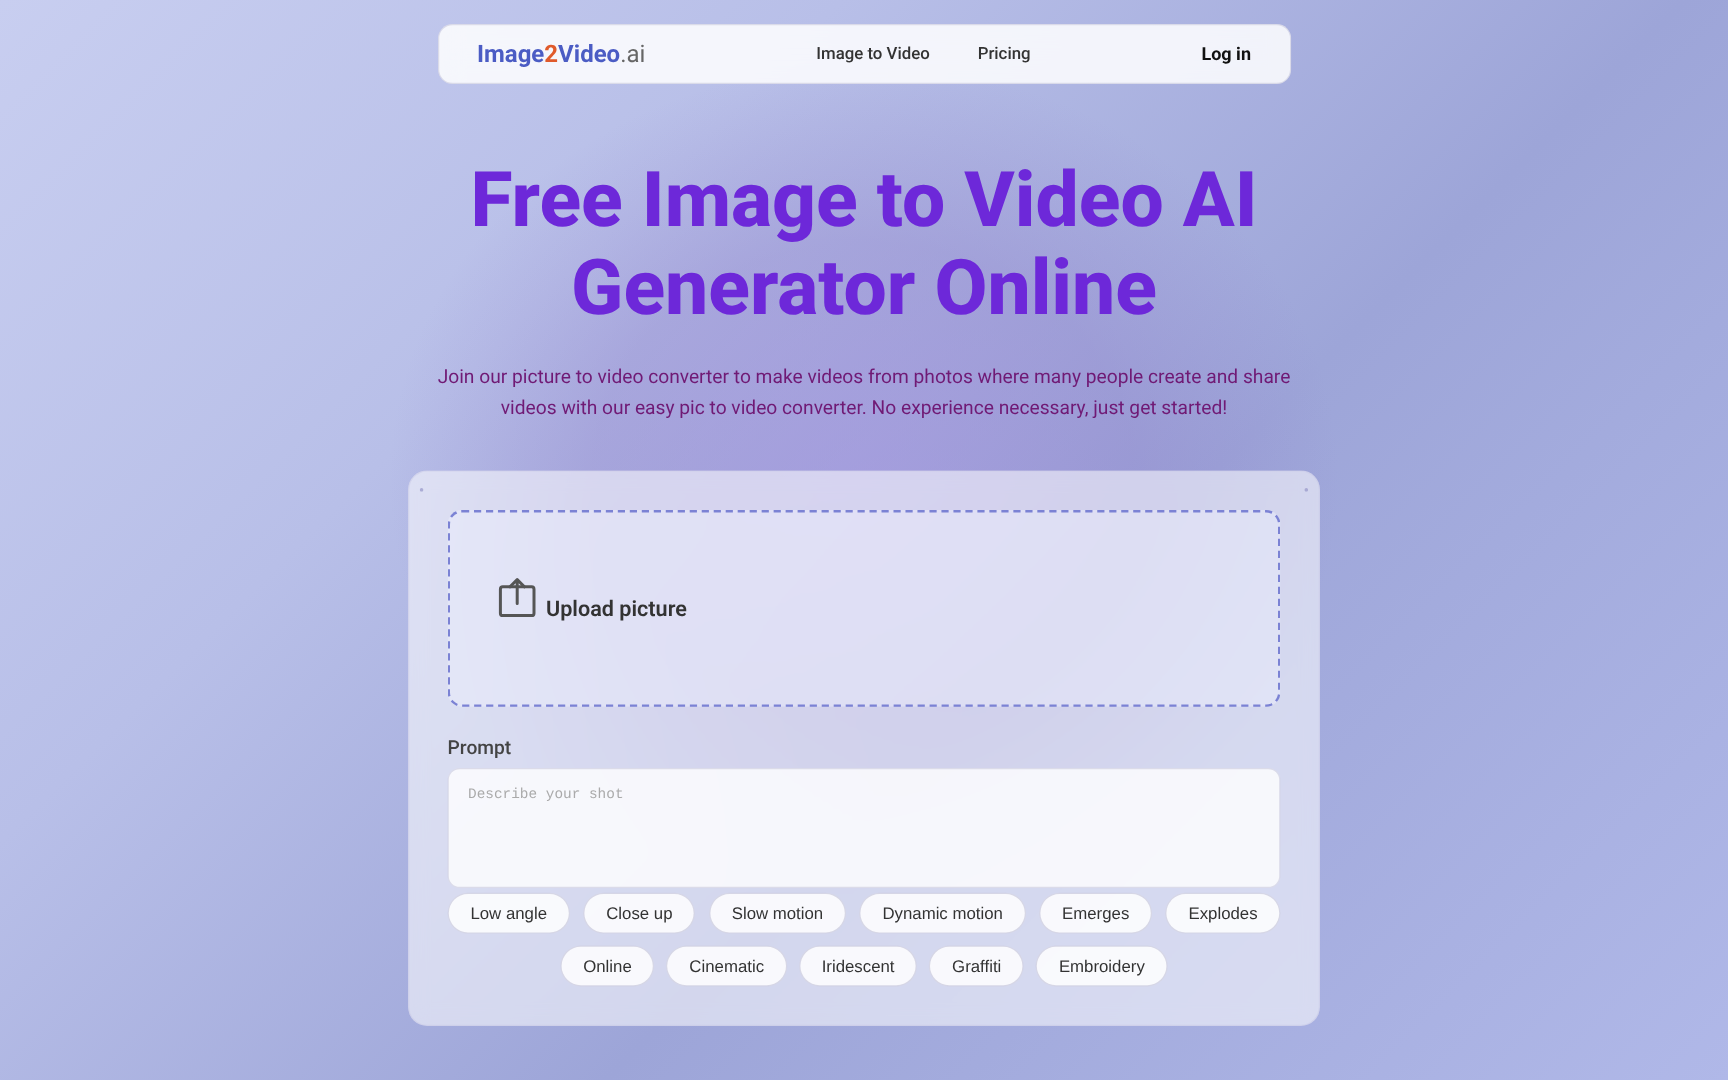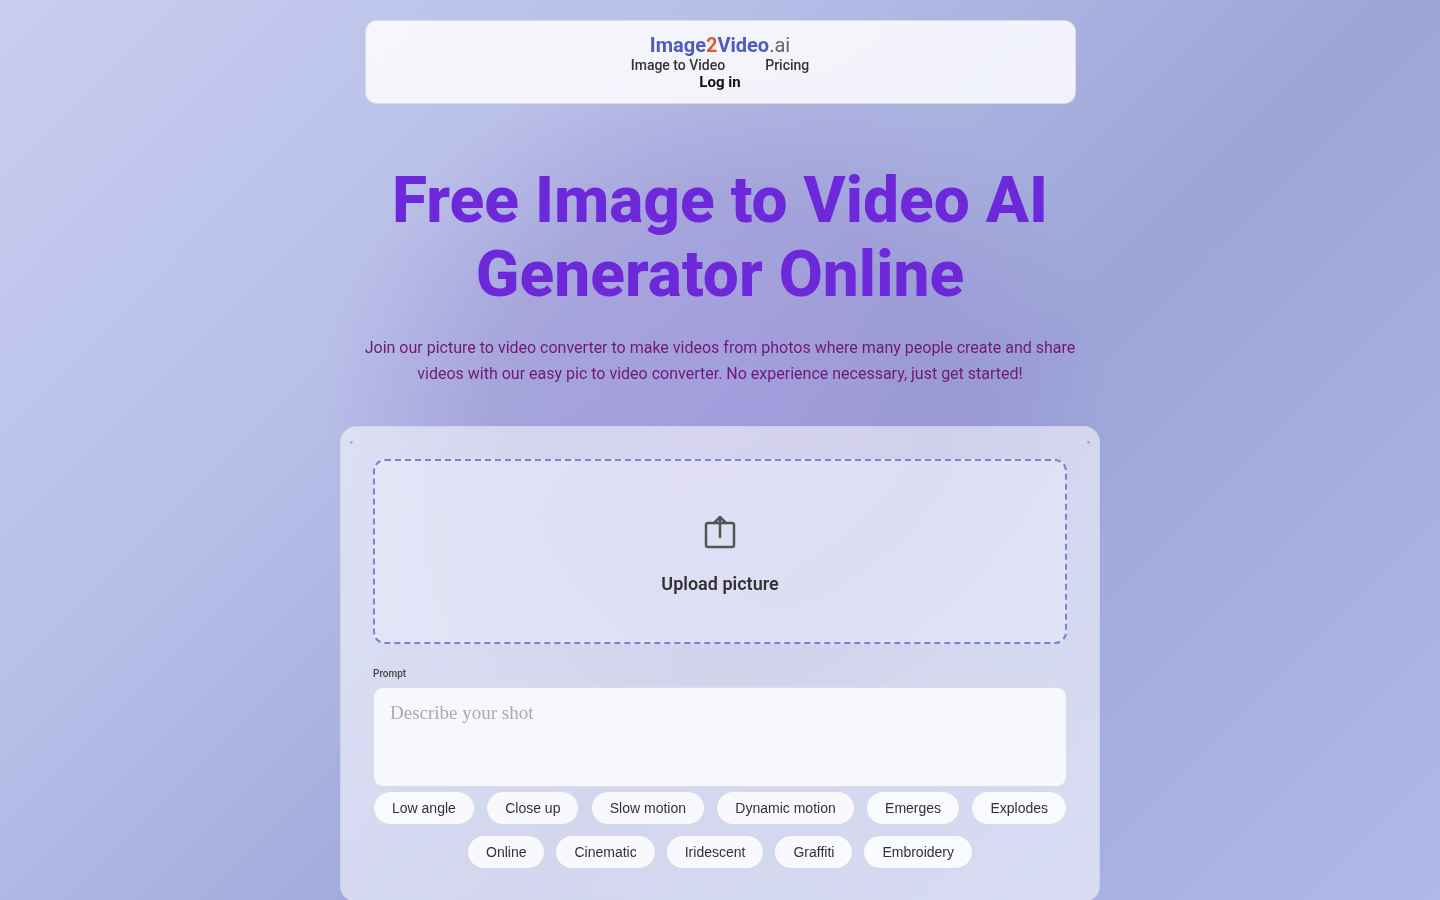--- a/index.html
+++ b/index.html
@@ -47,21 +47,20 @@
       border: 1px solid rgba(200, 200, 220, 0.6);
       border-radius: 12px;
       margin-top: 20px;
       padding: 12px 32px;
       display: flex;
       align-items: center;
       justify-content: space-between;
       backdrop-filter: blur(10px);
       position: relative;
       z-index: 10;
-      flex-direction: column;
     }
 
     .logo {
       font-size: 20px;
       font-weight: 700;
       text-decoration: none;
     }
 
     .logo-image {
       color: #4B5CC4;
@@ -157,21 +156,21 @@
       right: 8px;
       color: rgba(150, 150, 200, 0.7);
       font-size: 14px;
     }
 
     .upload-zone {
       border: 2px dashed #7B82D4;
       border-radius: 12px;
       padding: 48px 32px;
       display: flex;
-      flex-direction: column;
+      flex-direction: row;
       align-items: center;
       justify-content: flex-start;
       cursor: pointer;
       background: rgba(240, 242, 255, 0.4);
       transition: background 0.2s;
     }
 
     .upload-icon {
       width: 48px;
       height: 48px;
@@ -184,38 +183,38 @@
       font-weight: 600;
       color: #333;
     }
 
     
     .prompt-section {
       margin-top: 24px;
     }
 
     .prompt-label {
-      font-size: 10px;
+      font-size: 16px;
       color: #444;
       margin-bottom: 8px;
       font-weight: 500;
     }
 
     .prompt-textarea {
       width: 100%;
       height: 100px;
       border: 1px solid rgba(200, 200, 220, 0.6);
       border-radius: 10px;
       padding: 14px 16px;
-      font-size: 19px;
+      font-size: 12px;
       color: #333;
       background: rgba(255, 255, 255, 0.8);
       resize: none;
       outline: none;
-      font-family: Liberation Serif, serif;
+      font-family: Liberation Mono, monospace;
     }
 
     .prompt-textarea::placeholder {
       color: #aaa;
     }
 
     .tag {
       background: rgba(255, 255, 255, 0.85);
       border: 1px solid rgba(200, 200, 220, 0.7);
       border-radius: 999px;

